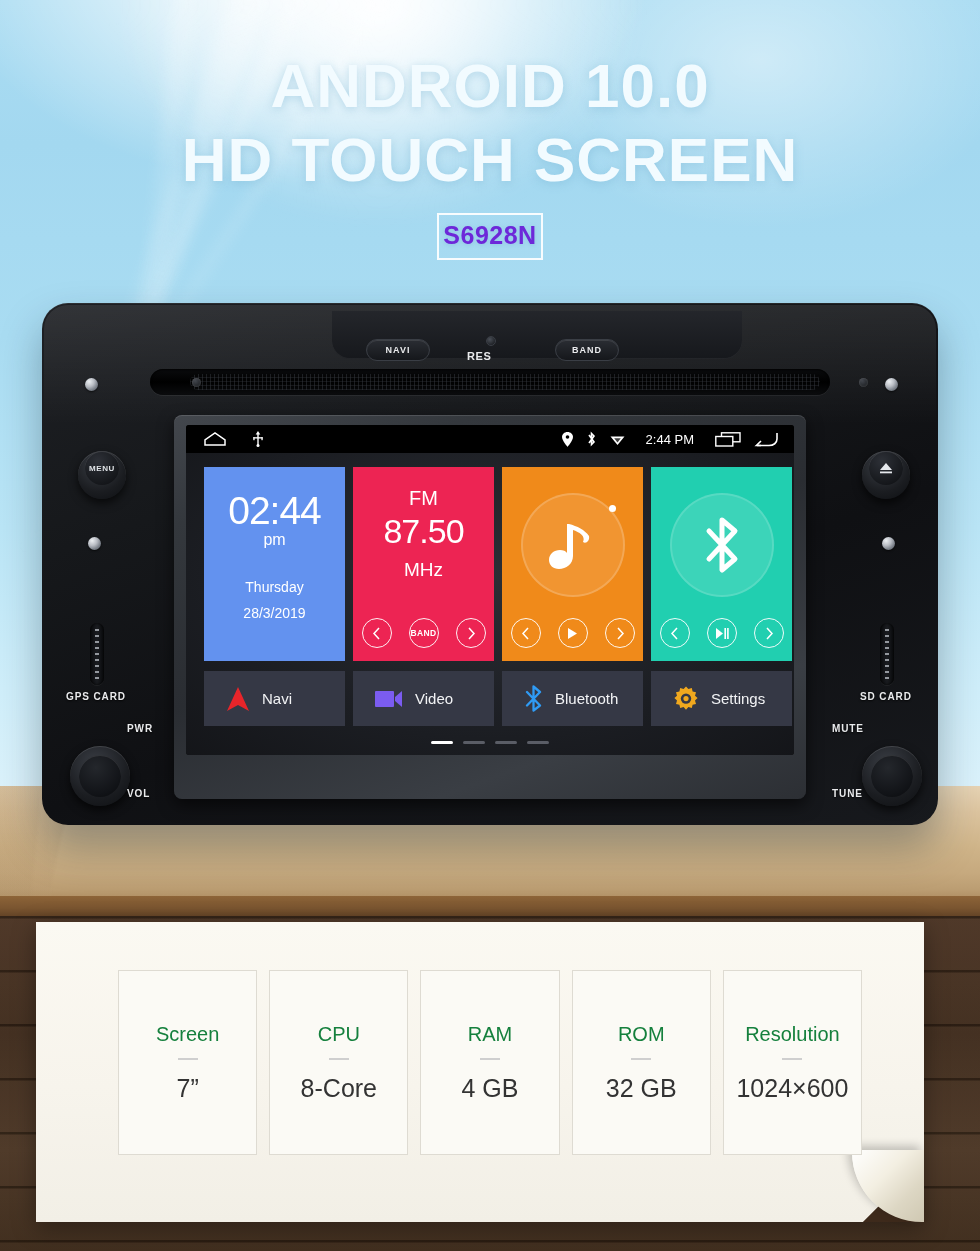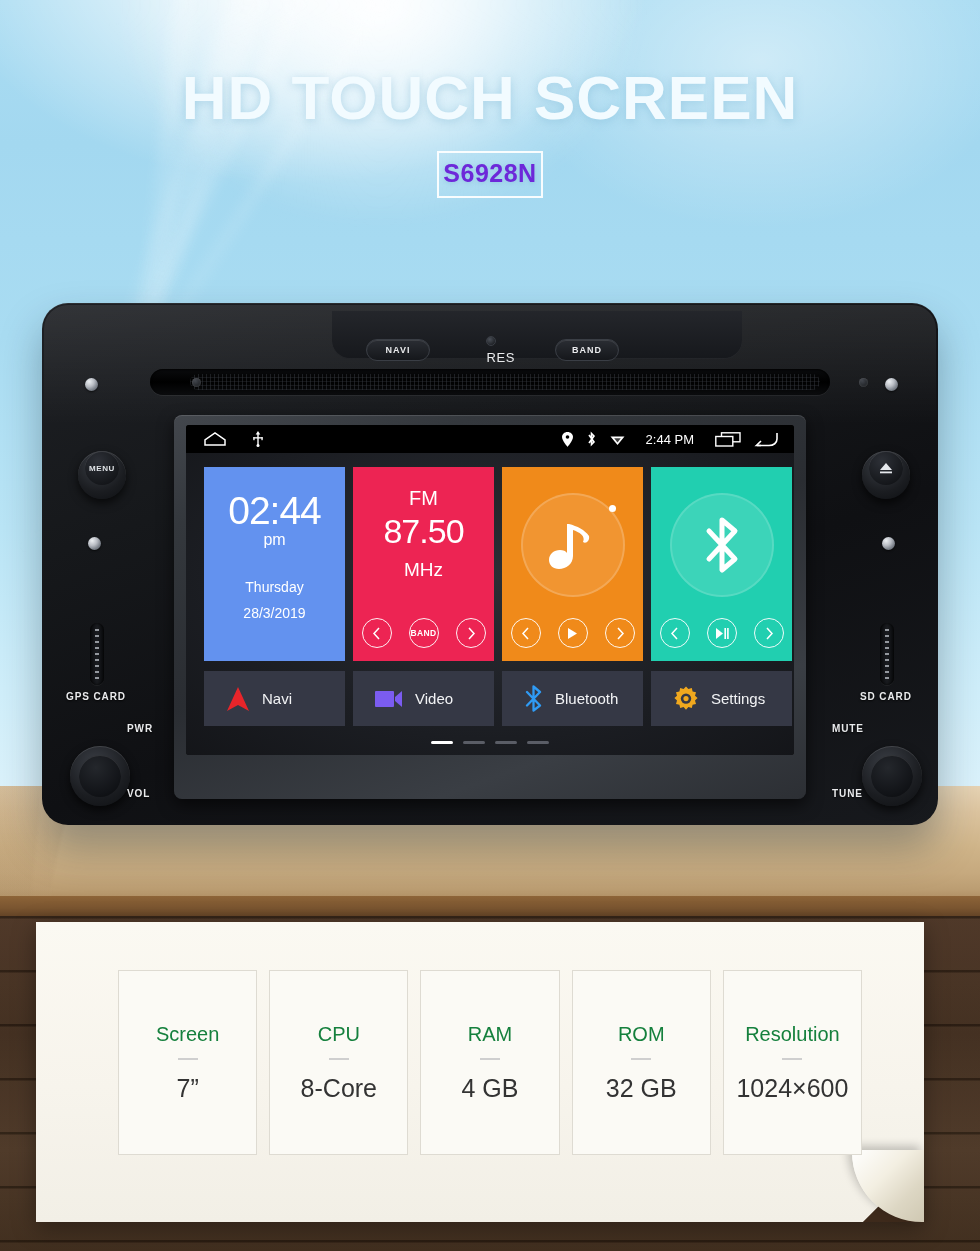--- a/index.html
+++ b/index.html
@@ -134,22 +134,22 @@
     box-shadow: inset 0 1px 0 rgba(255,255,255,0.10);
   }
   .btn-navi { left: 324px; top: 36px; }
   .btn-band { left: 513px; top: 36px; }
   .res-dot {
     position: absolute; left: 444px; top: 33px; width: 10px; height: 10px; border-radius: 50%;
     background: radial-gradient(circle at 35% 30%, #4a4f57, #111317);
     border: 1px solid #3a3e45;
   }
   .res-label {
-    position: absolute; left: 425px; top: 47px; width: 48px; text-align: right;
-    color: #e9eaec; font-size: 13px; font-weight: normal; letter-spacing: .6px;
+    position: absolute; left: 425px; top: 47px; width: 48px; text-align: left;
+    color: #e9eaec; font-size: 11px; font-weight: bold; letter-spacing: .6px;
   }
 
   
   .disc-slot {
     position: absolute; left: 108px; top: 66px; width: 680px; height: 26px;
     border-radius: 13px;
     background: linear-gradient(180deg, #0a0b0d, #000 50%, #0b0c0e);
     box-shadow: inset 0 1px 2px rgba(0,0,0,.9), 0 1px 0 rgba(255,255,255,.06);
     overflow: hidden;
   }
@@ -330,20 +330,21 @@
 
   <div class="sky">
     <div class="glow"></div>
     <div class="ray r1"></div>
     <div class="ray r2"></div>
     <div class="ray r3"></div>
     <div class="ray r4"></div>
   </div>
 
   <div class="headline">
+    <div class="l1">ANDROID 10.0</div>
     <div class="l2">HD TOUCH SCREEN</div>
     <div class="model-badge">S6928N</div>
   </div>
 
   <div class="table-top"></div>
   <div class="table-edge"></div>
   <div class="wood-dark"></div>
 
   <div class="paper">
     <div class="paper-curl-mask"></div>

